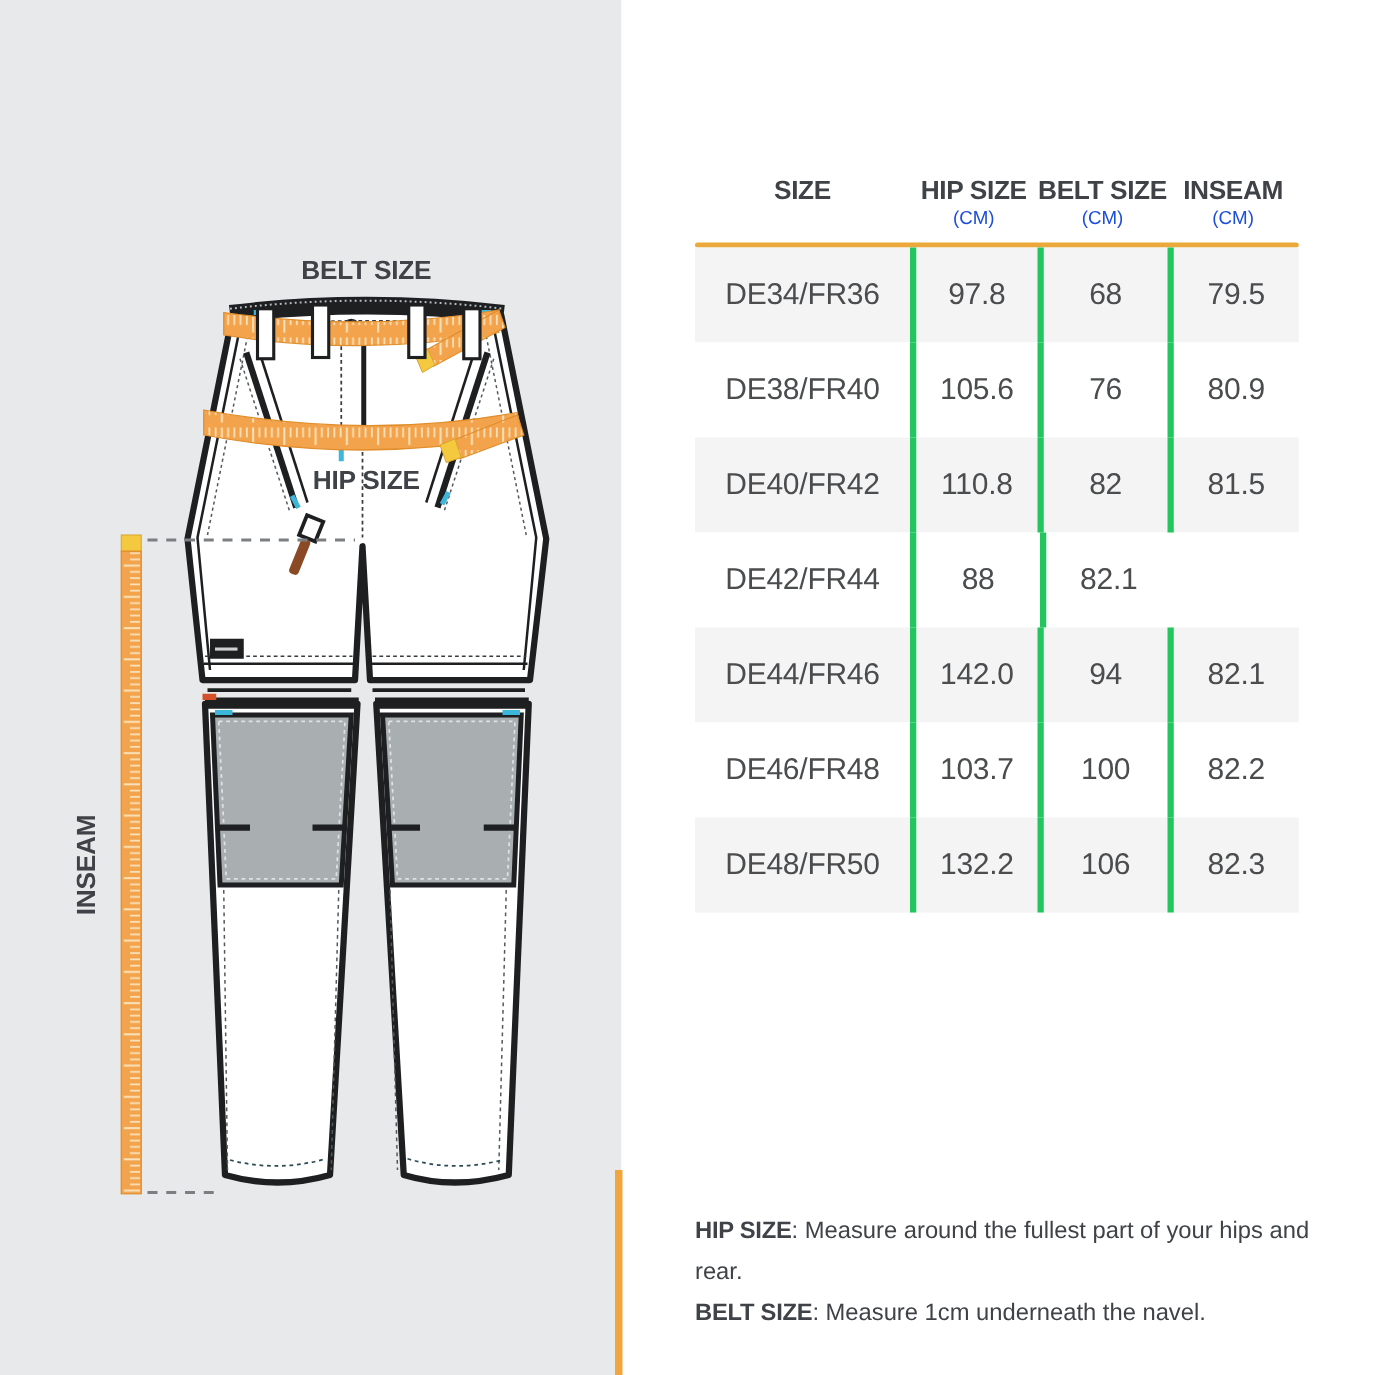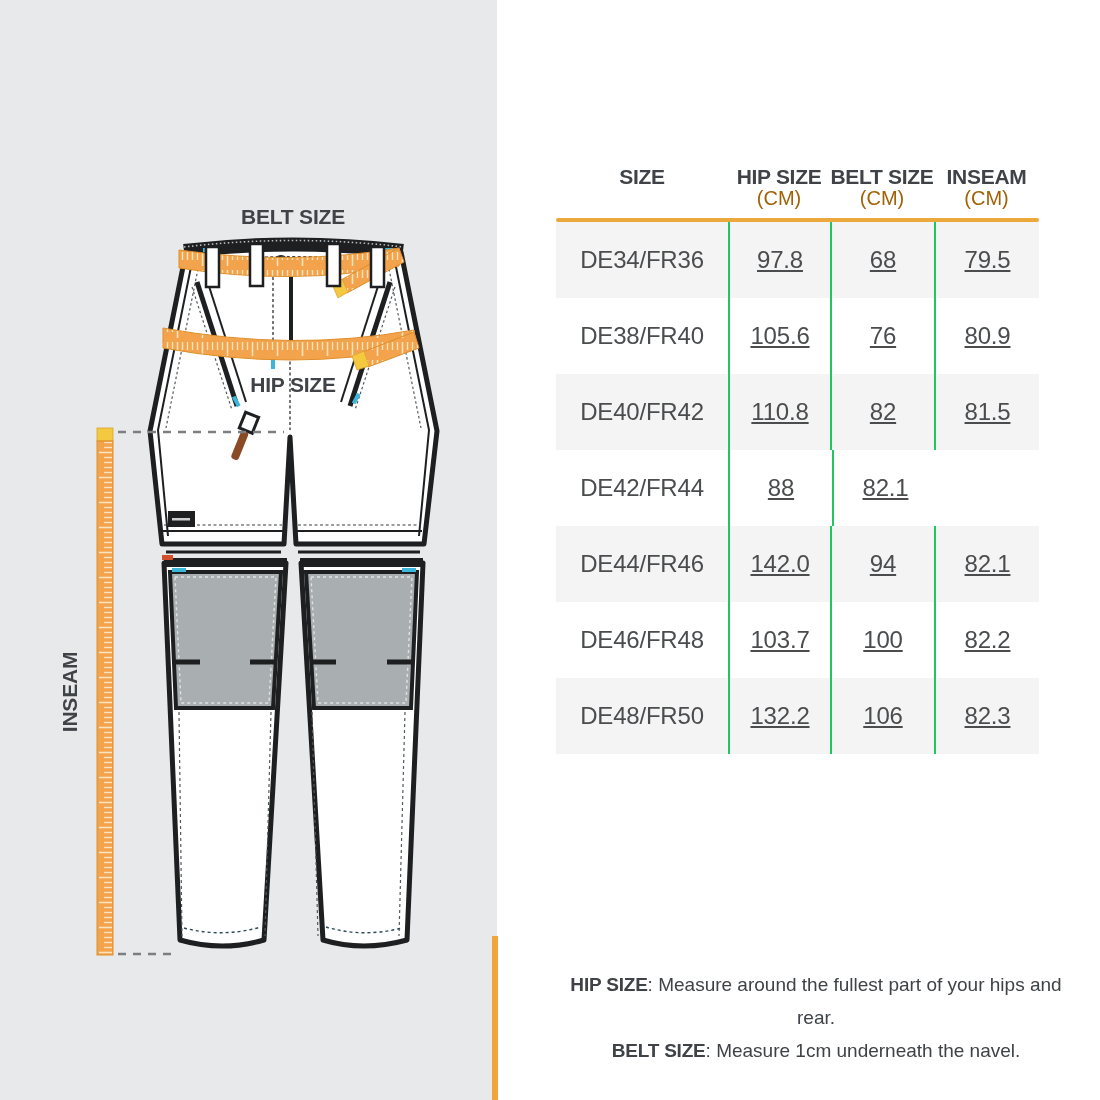--- a/index.html
+++ b/index.html
@@ -15,37 +15,37 @@
     position:absolute; font-weight:bold; font-size:21px; letter-spacing:-0.2px;
     color:#3f4347; text-align:center;
   }
   .label-belt { left:180px; top:205px; width:226px; }
   .label-hip  { left:180px; top:373px; width:226px; }
   .label-inseam {
     left:10px; top:680px; width:120px; height:24px;
     transform:rotate(-90deg); transform-origin:50% 50%;
   }
 
-  .size-table { position:absolute; left:556px; top:156px; width:483px; }
+  .size-table { position:absolute; left:556px; top:132px; width:483px; }
   .t-header { display:flex; align-items:flex-start; height:62px; }
   .t-hcell { text-align:center; padding-top:9px; }
   .t-hcell .h-label { font-weight:bold; font-size:21px; letter-spacing:-0.3px; color:#3f4347; line-height:24px; }
-  .t-hcell .h-unit  { font-size:20px; color:#a16207; line-height:19px; }
+  .t-hcell .h-unit  { font-size:15px; color:#1d4ed8; line-height:19px; }
   .col-1 { width:172px; } .col-2 { width:102px; } .col-3 { width:104px; } .col-4 { width:105px; }
   .t-rule { height:4px; background:#EBA93B; border-radius:2px; }
   .t-row { display:flex; height:76px; }
   .t-row:nth-child(odd) { background:#f4f4f5; }
   .t-row:nth-child(even) { background:#ffffff; }
   .t-cell {
     display:flex; align-items:center; justify-content:center;
     font-size:24px; color:#4a4c4e; letter-spacing:-0.2px;
   }
-  .t-cell + .t-cell { border-left:2px solid #22c55e;text-decoration:underline; }
-
-  .notes { position:absolute; left:556px; top:968px; width:520px; font-size:19px; line-height:33px; color:#3f4347;text-align:center; }
+  .t-cell + .t-cell { border-left:5px solid #22c55e; }
+
+  .notes { position:absolute; left:556px; top:968px; width:520px; font-size:19px; line-height:33px; color:#3f4347; }
   .note b { font-weight:bold; letter-spacing:-0.2px; }
 
   .accent-bar { position:absolute; left:492px; top:936px; width:6px; height:164px; background:#F0A63C; }
 </style>
 </head>
 <body>
 
 <div class="left-panel">
   <svg class="diagram-svg" viewBox="0 0 497 1100">
     <defs>

